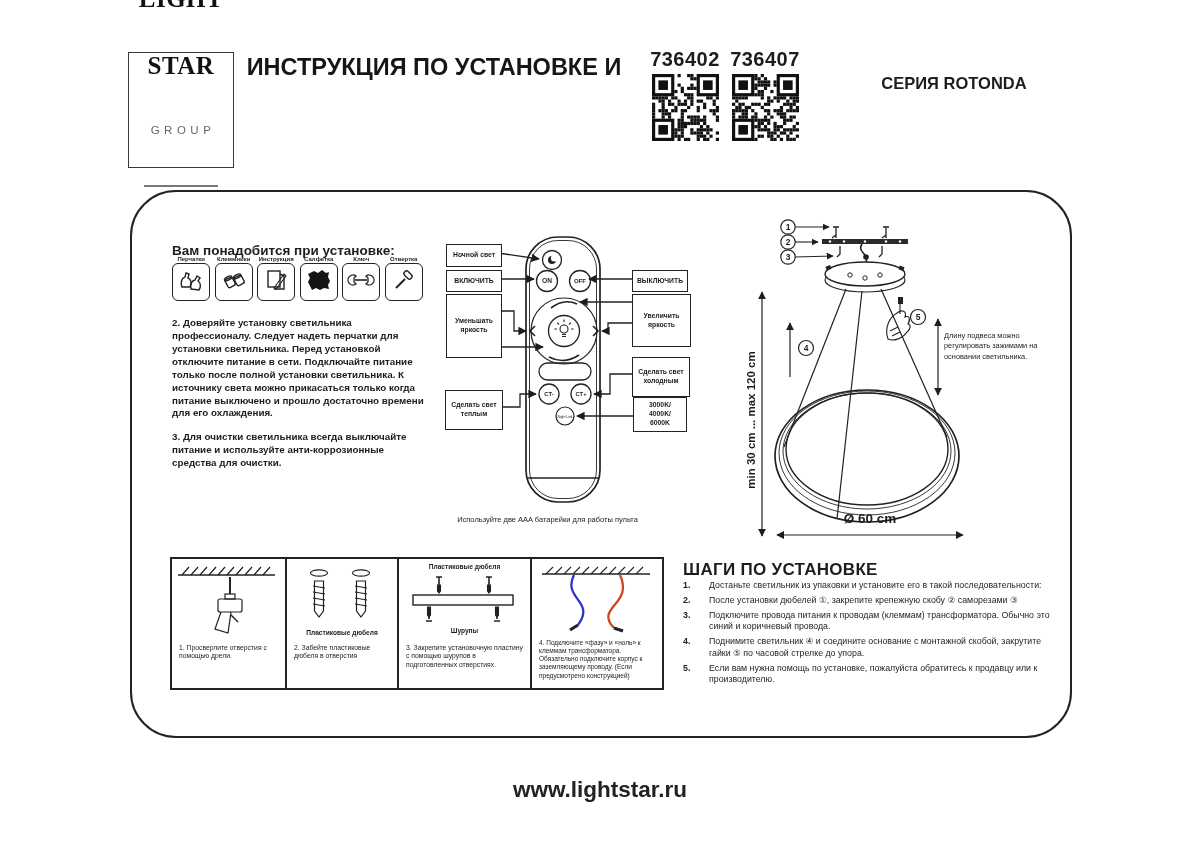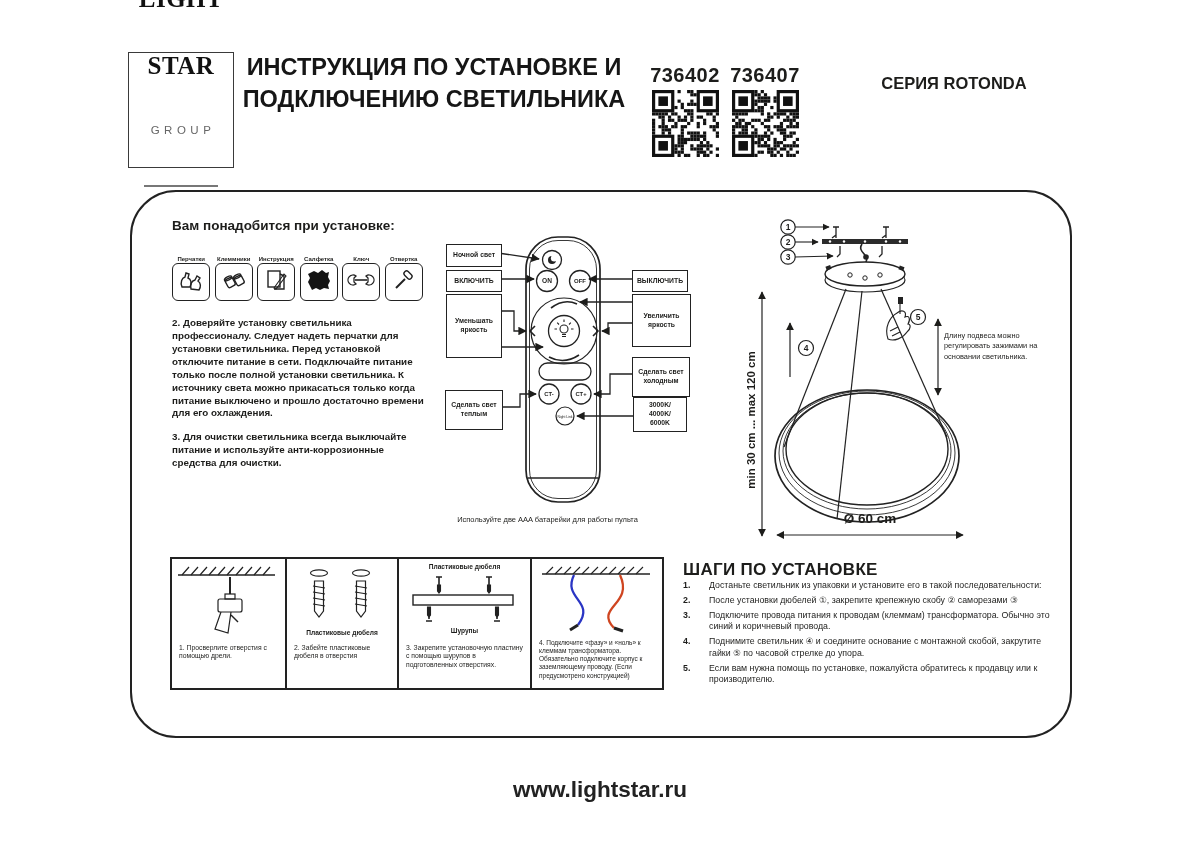--- a/index.html
+++ b/index.html
@@ -9,29 +9,29 @@
   
   .logo-box{left:128px;top:52px;width:104px;height:114px;border:1.5px solid #3a3a3a;
             display:flex;flex-direction:column;align-items:center;justify-content:center;gap:44px;}
   .logo-word{font-family:"Liberation Serif",serif;font-weight:bold;font-size:25px;line-height:.92;letter-spacing:.5px;color:#111;}
   .logo-group{font-size:11.5px;letter-spacing:4.5px;color:#666;margin:3px 0 5px 4px;}
   .logo-flag{width:72px;height:7px;border:1px solid #777;display:flex;}
   .logo-flag span{flex:1;}
   .logo-underline{width:72px;height:2px;background:#9a9a9a;margin-top:3px;}
   .doc-title{left:236px;top:52px;width:396px;text-align:center;font-size:23.5px;font-weight:bold;line-height:1.36;color:#161616;}
   .qr-col{top:48px;width:70px;text-align:center;}
-  .qr-num{font-size:20px;font-weight:bold;letter-spacing:.5px;margin-bottom:3px;margin-top:16px;}
+  .qr-num{font-size:20px;font-weight:bold;letter-spacing:.5px;margin-bottom:3px;}
   .qr{width:67px;height:67px;margin:0 auto;}
   .series-block{left:822px;top:74px;width:264px;text-align:center;}
   .series{font-size:16.5px;font-weight:bold;margin-bottom:15px;}
   .articles{font-size:21px;font-weight:bold;}
   
   .main-box{left:130px;top:190px;width:938px;height:544px;border:2px solid #222;border-radius:46px;}
   
-  .tools-head{left:172px;top:218px;width:260px;font-size:13.5px;font-weight:bold;}
+  .tools-head{left:172px;top:243px;width:260px;font-size:13.5px;font-weight:bold;}
   .tools-row{left:170px;top:256px;width:256px;display:flex;}
   .tool{width:42.5px;text-align:center;}
   .tool-label{font-size:6px;font-weight:600;white-space:nowrap;overflow:hidden;margin-bottom:1px;}
   .tool-boxi{width:36px;height:36px;border:1.6px solid #222;border-radius:6px;margin:0 auto;
              display:flex;align-items:center;justify-content:center;}
   
   .warnings{left:172px;top:317px;width:253px;font-size:9.8px;font-weight:600;line-height:1.32;text-align:left;}
   .warnings p{margin:0 0 11px 0;}
   
   .remote-wrap{left:440px;top:235px;width:255px;height:292px;}
@@ -71,21 +71,20 @@
   <div class="logo-flag">
     <span style="background:#3a9a47"></span>
       <span style="background:#fff"></span>
       <span style="background:#c8202c"></span>
   </div>
   <div class="logo-underline"></div>
 </div>
 
 <div class="abs doc-title">
   <div>ИНСТРУКЦИЯ ПО УСТАНОВКЕ И</div>
-  <div>ПОДКЛЮЧЕНИЮ СВЕТИЛЬНИКА</div>
 </div>
 
 <div class="abs qr-col" style="left:650px;">
   <div class="qr-num">736402</div>
   <div class="qr"><svg xmlns="http://www.w3.org/2000/svg" width="67" height="67" viewBox="0 0 67.2 67.2">
         <rect x="0" y="0" width="22.400000000000002" height="22.400000000000002" fill="#111"></rect>
         <rect x="3.2" y="3.2" width="16" height="16" fill="#fff"></rect>
         <rect x="6.4" y="6.4" width="9.600000000000001" height="9.600000000000001" fill="#111"></rect>
         <rect x="44.800000000000004" y="0" width="22.400000000000002" height="22.400000000000002" fill="#111"></rect>
         <rect x="48" y="3.2" width="16" height="16" fill="#fff"></rect>

